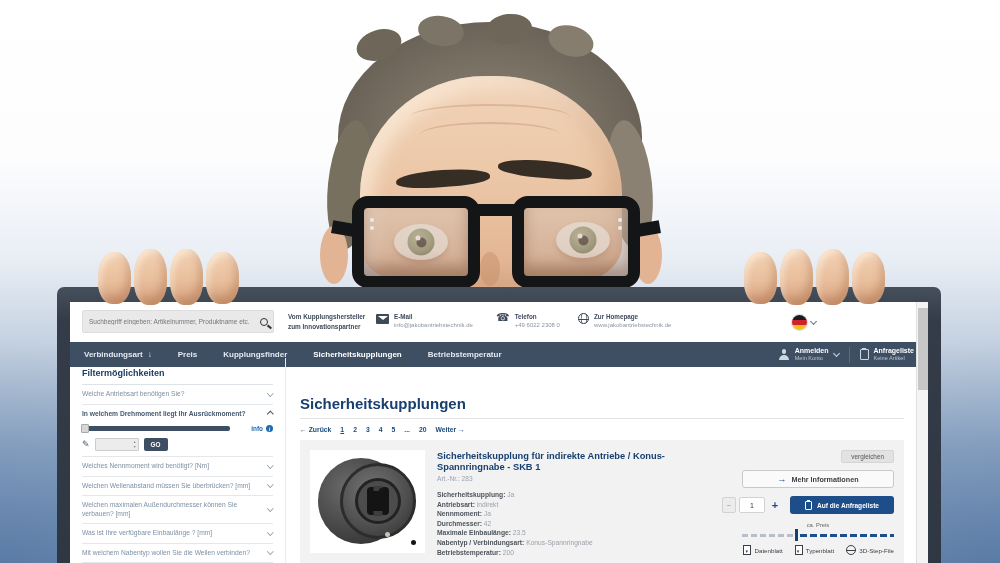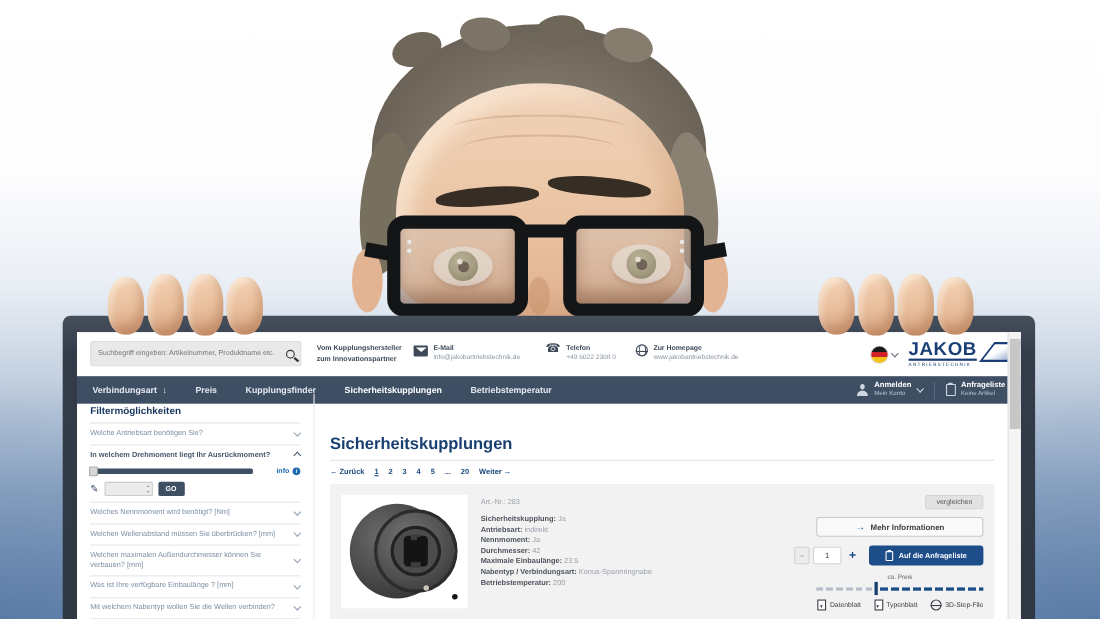--- a/index.html
+++ b/index.html
@@ -287,25 +287,20 @@
           <span class="ic-globe"></span>
           <span class="txt">
               <div class="lab">Zur Homepage</div>
               <div class="val">www.jakobantriebstechnik.de</div>
             </span>
         </div>
         <div class="lang">
           <span class="flag"></span>
           <span class="chev"></span>
         </div>
-        <div class="logo">
-          <span class="big">JAKOB</span>
-          <div class="sub">ANTRIEBSTECHNIK</div>
-          <span class="slash"></span>
-        </div>
       </div>
 
       <div class="nav">
         <div class="item first">
           <span>Verbindungsart</span>
             <span>↓</span>
         </div>
         <div class="item">Preis</div>
         <div class="item">Kupplungsfinder</div>
         <div class="item active">Sicherheitskupplungen</div>
@@ -416,20 +411,21 @@
               <div class="ring2">
                 <div class="ring3"></div>
                 <div class="bore"></div>
                 <div class="screw s1"></div>
                 <div class="screw s2"></div>
                 <div class="screw s3"></div>
               </div>
             </div>
 
             <div class="pinfo">
+              <div class="ptitle">Sicherheitskupplung für indirekte Antriebe / Konus-Spannringnabe - SKB 1</div>
               <div class="partnr">Art.-Nr.: 283</div>
               <div class="specs">
                 <div class="spec"><span class="sl">Sicherheitskupplung:</span> <span class="sv">Ja</span></div>
                 <div class="spec"><span class="sl">Antriebsart:</span> <span class="sv">indirekt</span></div>
                 <div class="spec"><span class="sl">Nennmoment:</span> <span class="sv">Ja</span></div>
                 <div class="spec"><span class="sl">Durchmesser:</span> <span class="sv">42</span></div>
                 <div class="spec"><span class="sl">Maximale Einbaulänge:</span> <span class="sv">23.5</span></div>
                 <div class="spec"><span class="sl">Nabentyp / Verbindungsart:</span> <span class="sv">Konus-Spannringnabe</span></div>
                 <div class="spec"><span class="sl">Betriebstemperatur:</span> <span class="sv">200</span></div>
               </div>

